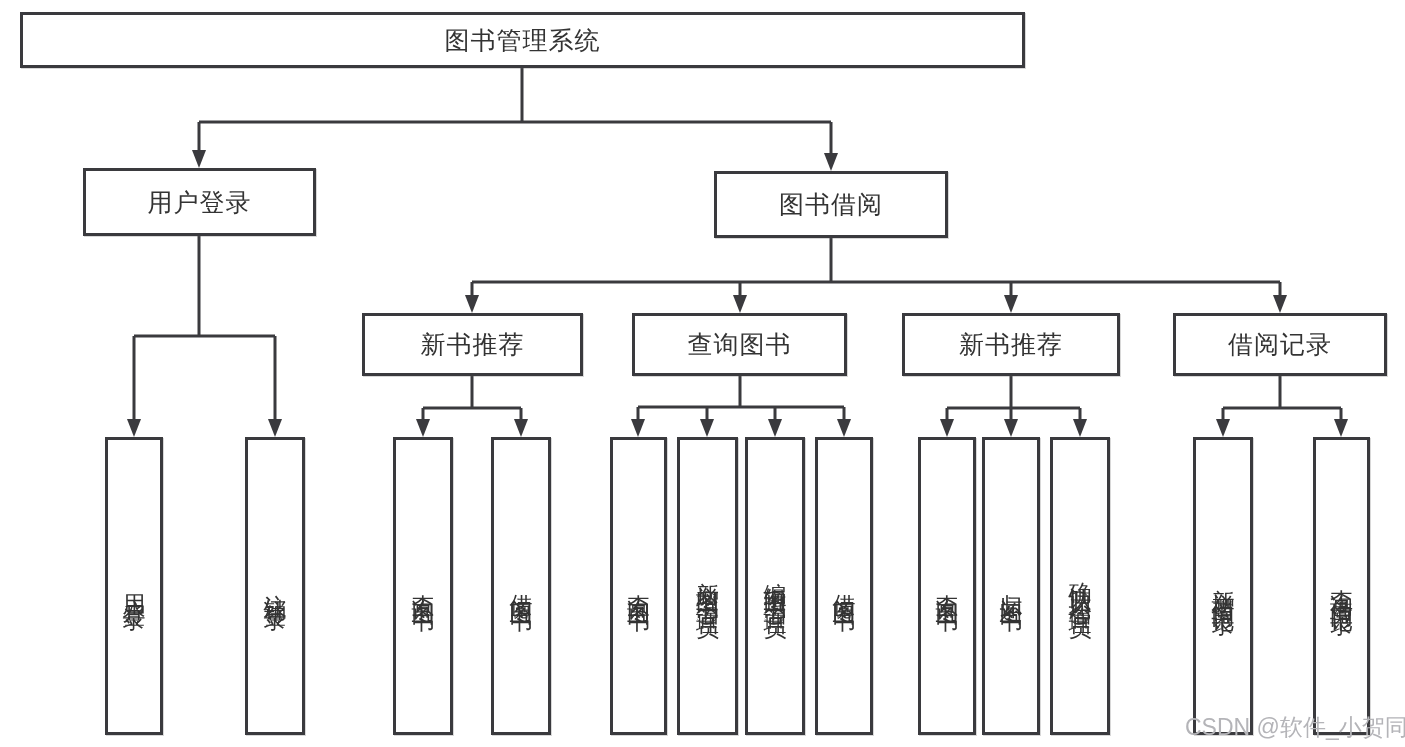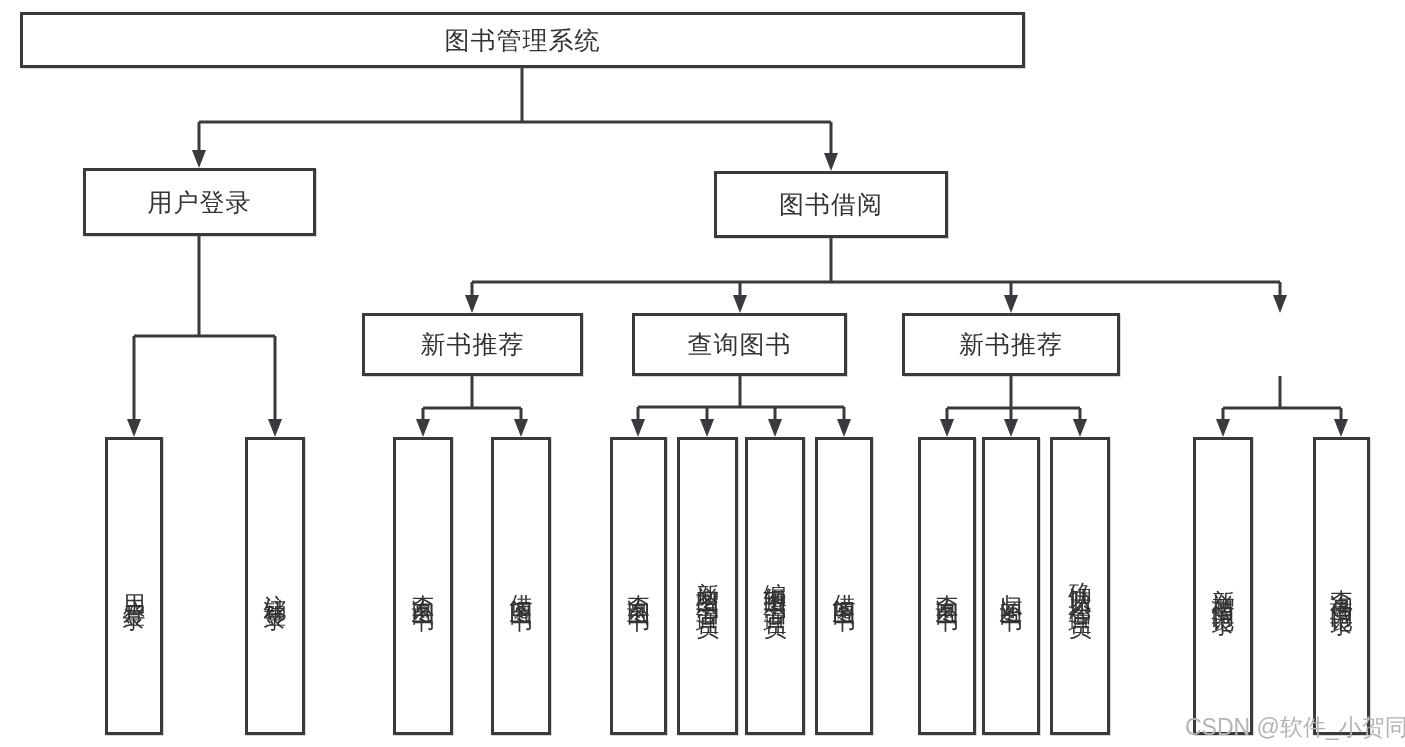--- a/index.html
+++ b/index.html
@@ -100,20 +100,23 @@
 
   <div class="node hnode" style="left:362px;top:313px;width:221px;height:63px">
     <span>新书推荐</span>
   </div>
   <div class="node hnode" style="left:632px;top:313px;width:215px;height:63px">
     <span>查询图书</span>
   </div>
   <div class="node hnode" style="left:902px;top:313px;width:218px;height:63px">
     <span>新书推荐</span>
   </div>
+  <div class="node hnode" style="left:1173px;top:313px;width:214px;height:63px">
+    <span>借阅记录</span>
+  </div>
 
   <div class="node vnode" style="left:105px;top:437px;width:58px;height:298px">
     <span>用户登录</span>
   </div>
   <div class="node vnode" style="left:245px;top:437px;width:60px;height:298px">
     <span>注销登录</span>
   </div>
 
   <div class="node vnode" style="left:393px;top:437px;width:60px;height:298px">
     <span>查询图书</span>

